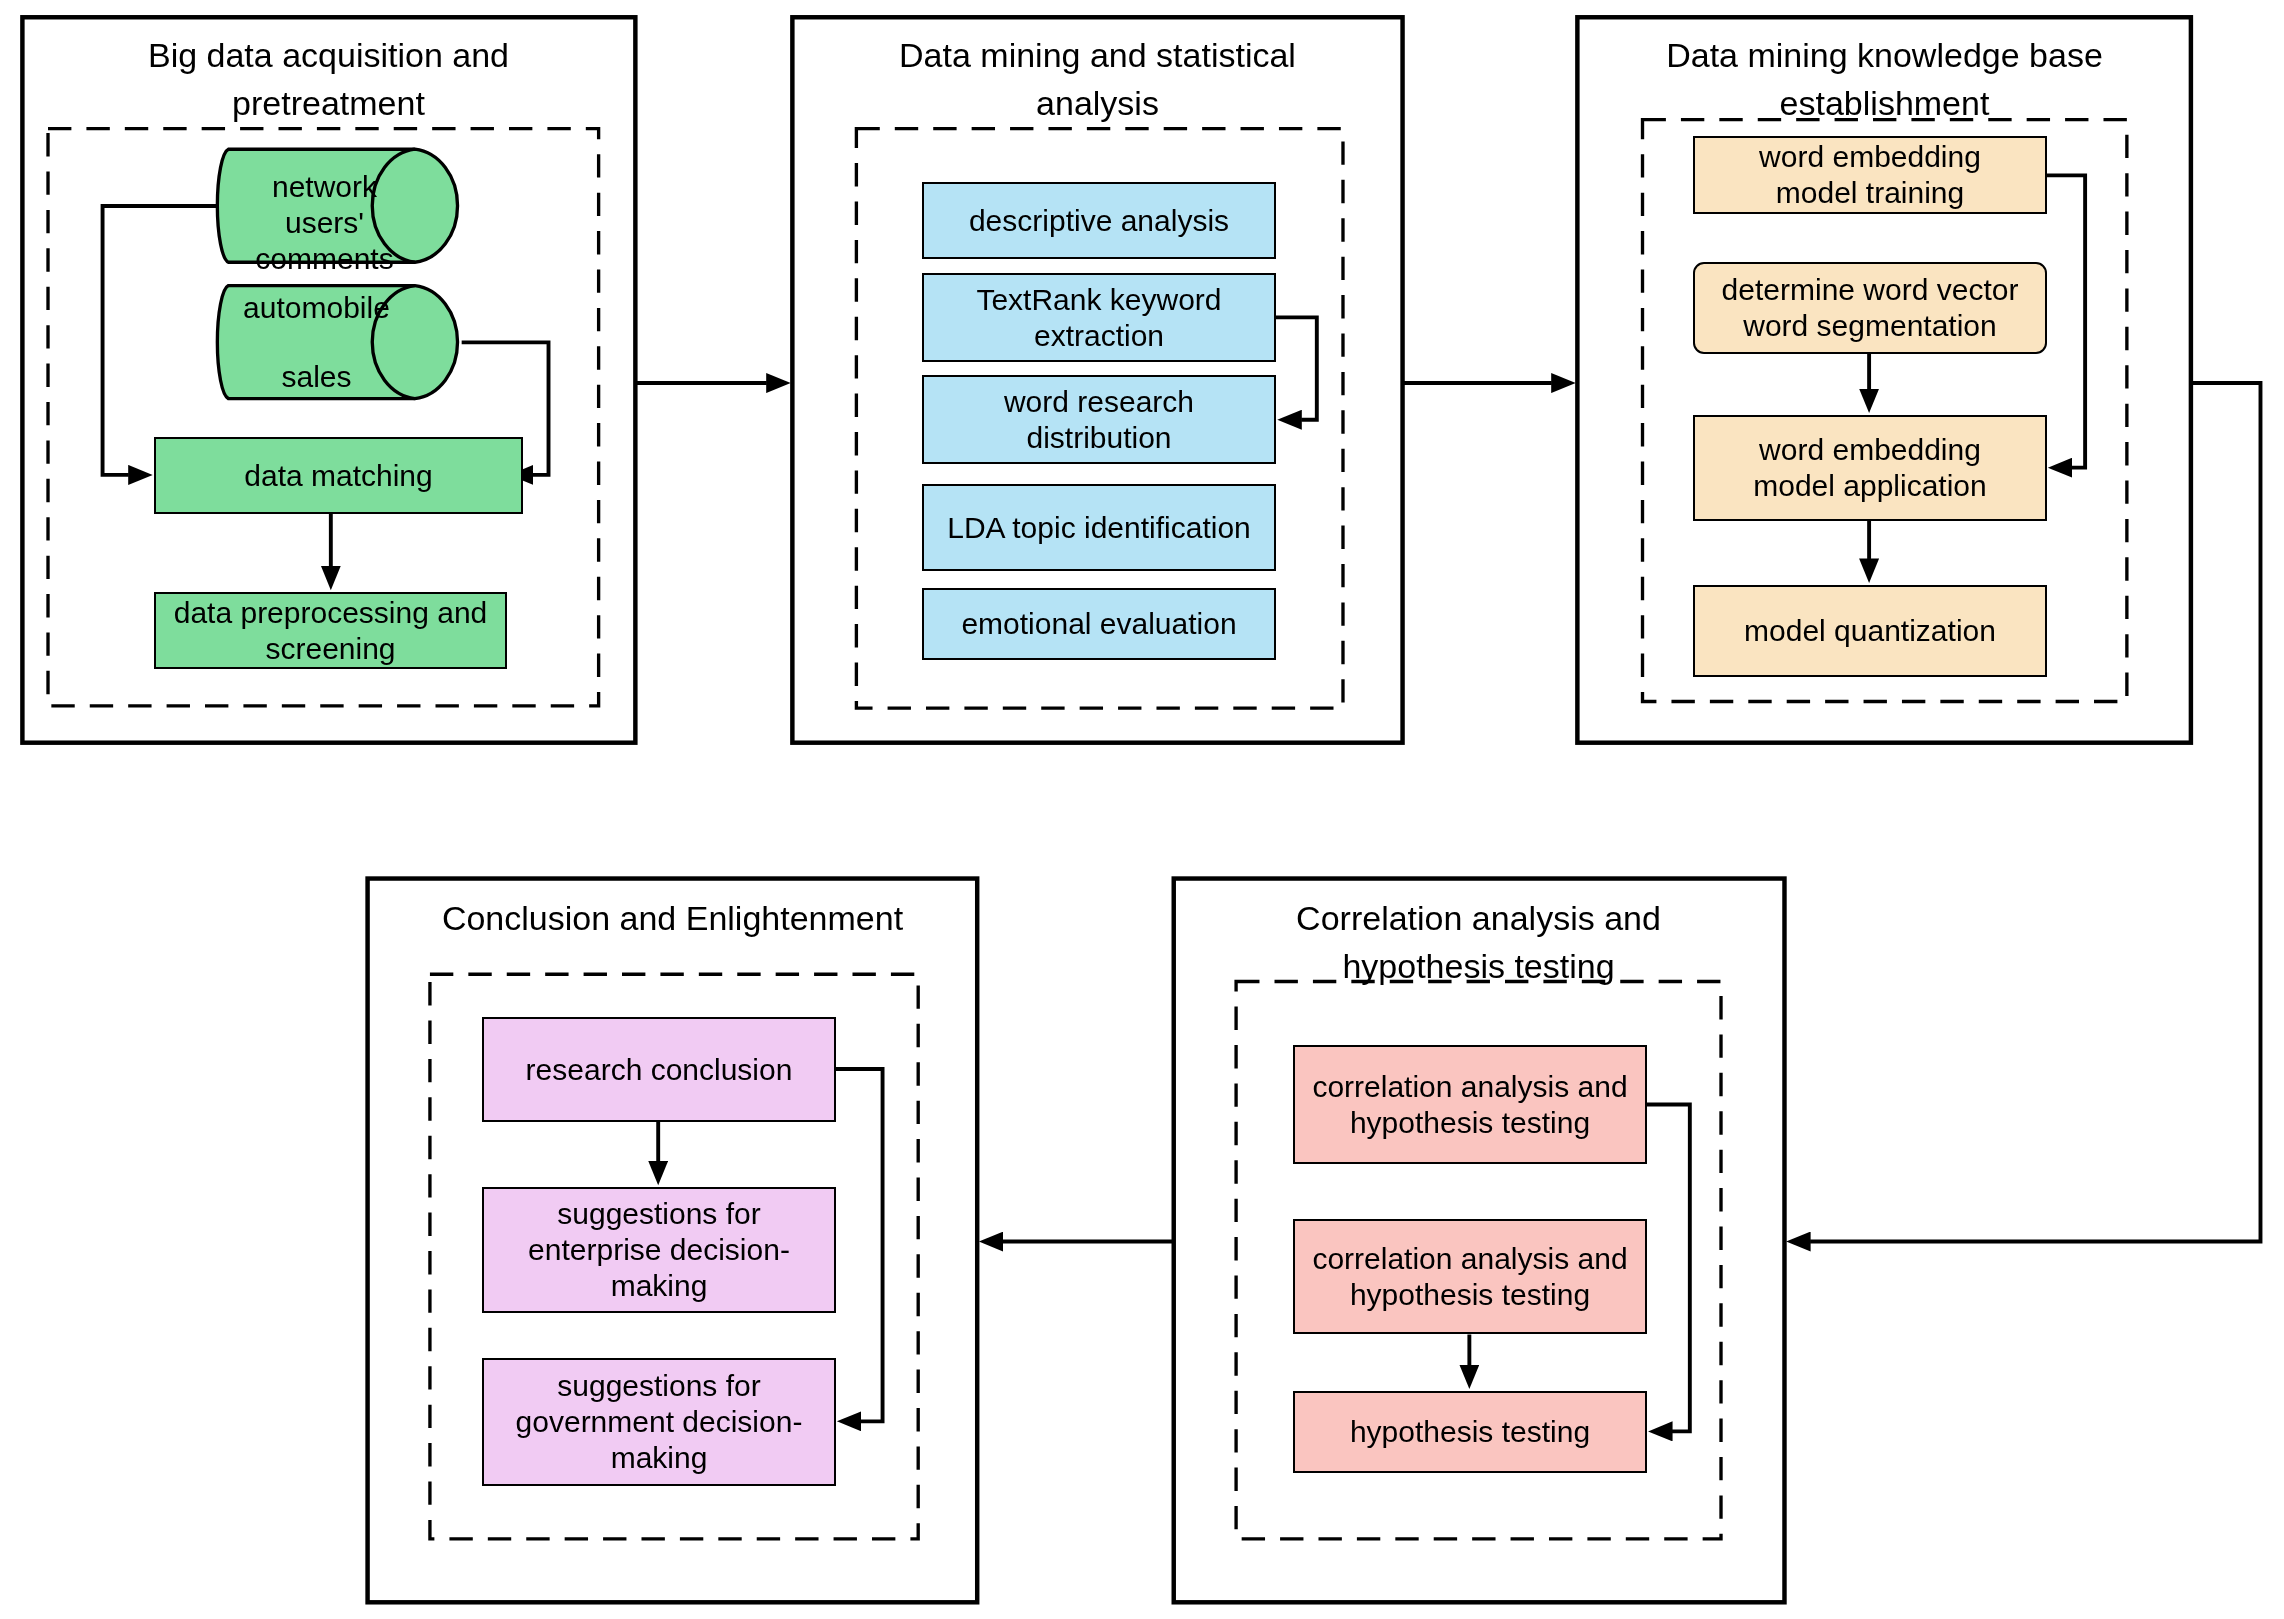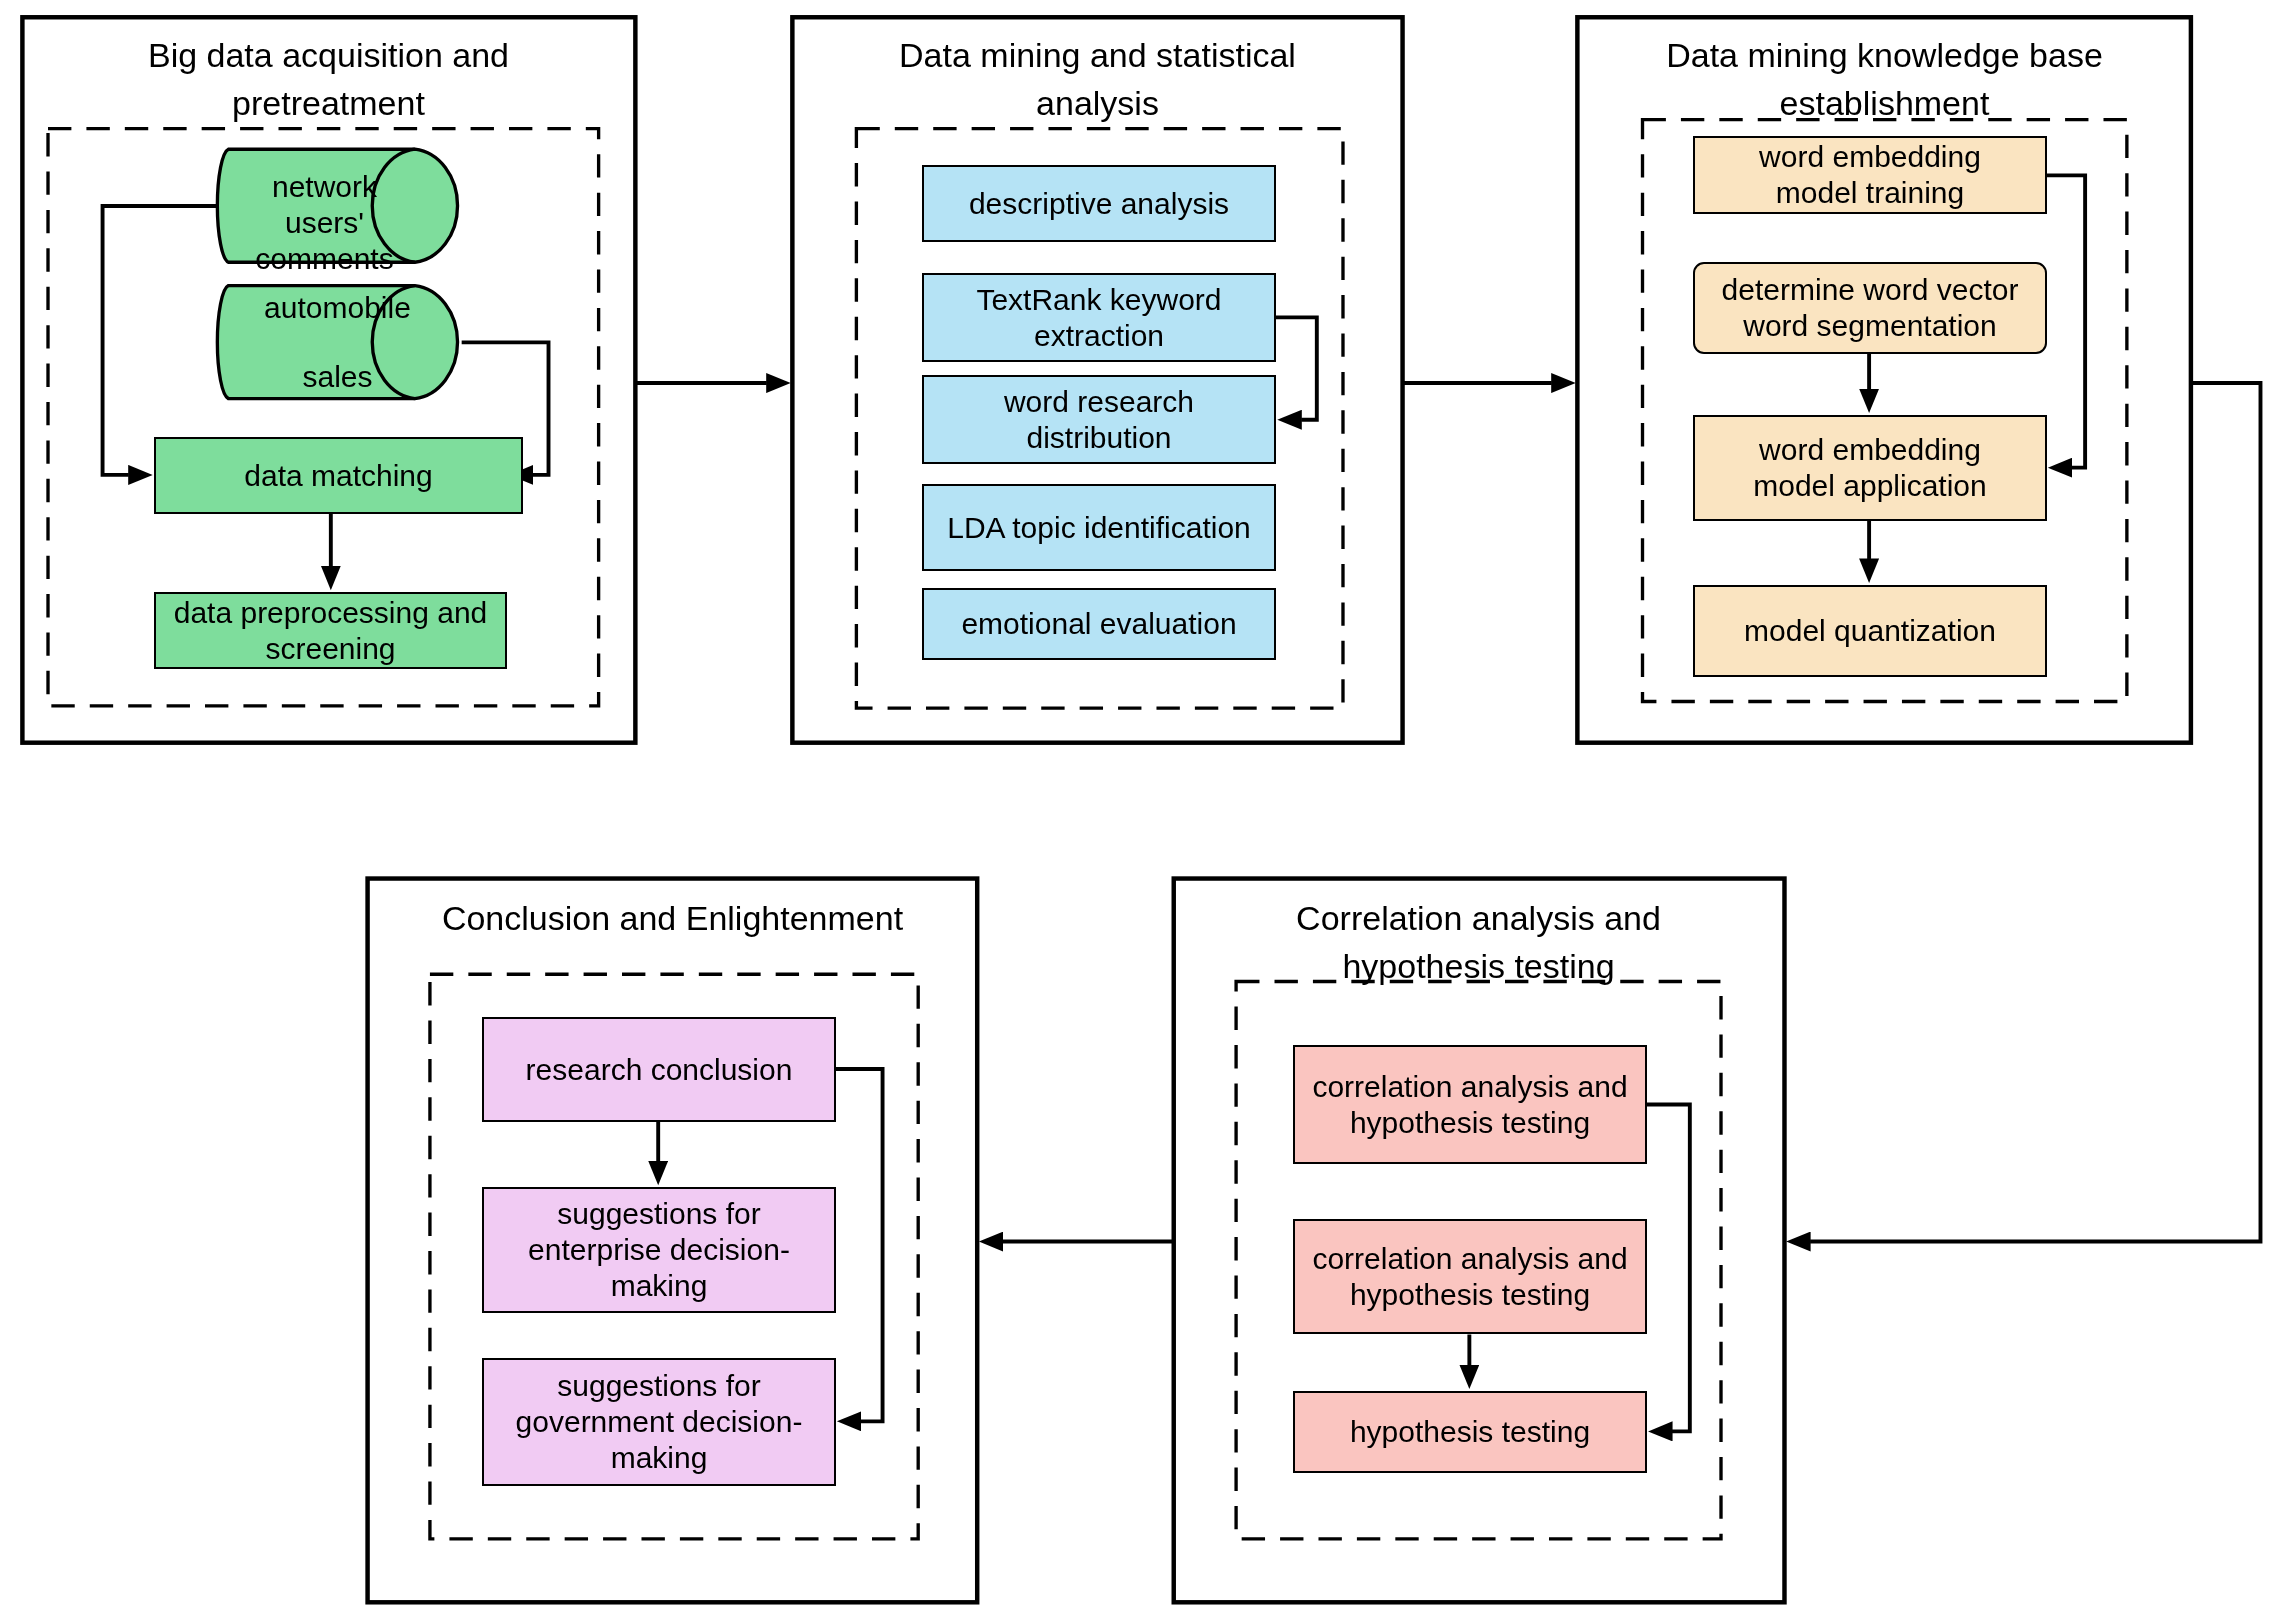--- a/index.html
+++ b/index.html
@@ -78,34 +78,34 @@
   <div class="ptitle" style="left:1200px;top:894px;width:557px;">
       <div>Correlation analysis and</div>
       <div>hypothesis testing</div>
     </div>
 
   <div class="cyltext" style="left:220px;top:166px;width:209px;height:113px;">
       <div>network</div>
       <div>users'</div>
       <div>comments</div>
     </div>
-  <div class="cyltext" style="left:233px;top:286px;width:209px;height:113px;gap:33px;">
+  <div class="cyltext" style="left:212px;top:286px;width:209px;height:113px;gap:33px;">
       <div>automobile</div>
       <div>sales</div>
     </div>
 
   <div class="node" style="left: 154px; top: 437px; width: 369px; height: 77px; background-color: rgb(126, 221, 156);">
       <div>data matching</div>
     </div>
   <div class="node" style="left: 154px; top: 592px; width: 353px; height: 77px; background-color: rgb(126, 221, 156);">
       <div>data preprocessing and</div>
       <div>screening</div>
     </div>
 
-  <div class="node" style="left: 922px; top: 165px; width: 354px; height: 77px; background-color: rgb(181, 227, 245);">
+  <div class="node" style="left: 922px; top: 182px; width: 354px; height: 77px; background-color: rgb(181, 227, 245);">
       <div>descriptive analysis</div>
     </div>
   <div class="node" style="left: 922px; top: 273px; width: 354px; height: 89px; background-color: rgb(181, 227, 245);">
       <div>TextRank keyword</div>
       <div>extraction</div>
     </div>
   <div class="node" style="left: 922px; top: 375px; width: 354px; height: 89px; background-color: rgb(181, 227, 245);">
       <div>word research</div>
       <div>distribution</div>
     </div>

